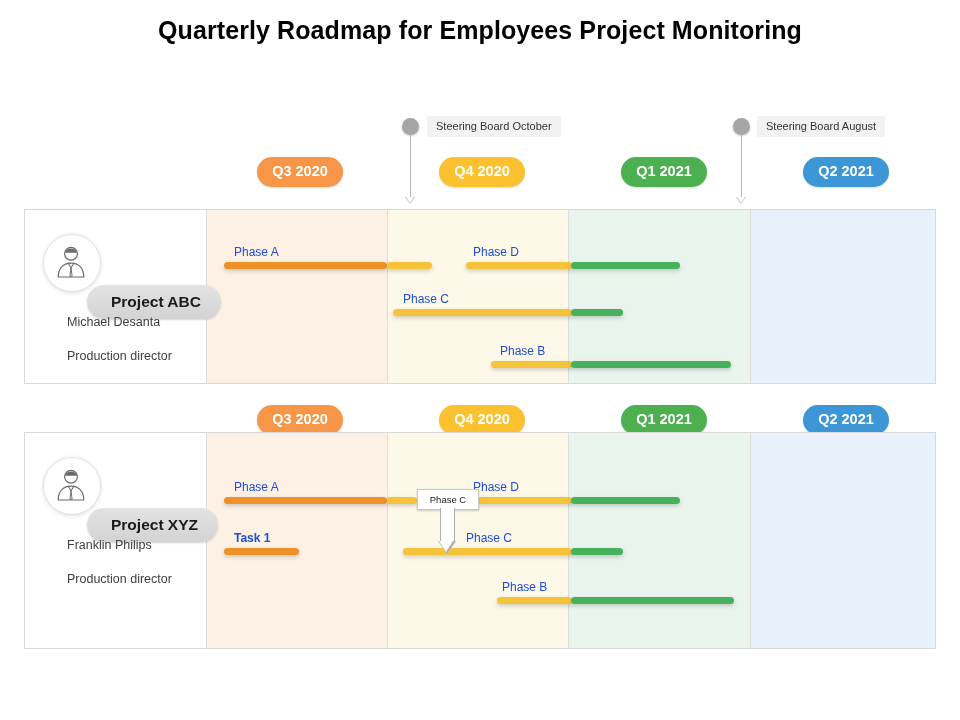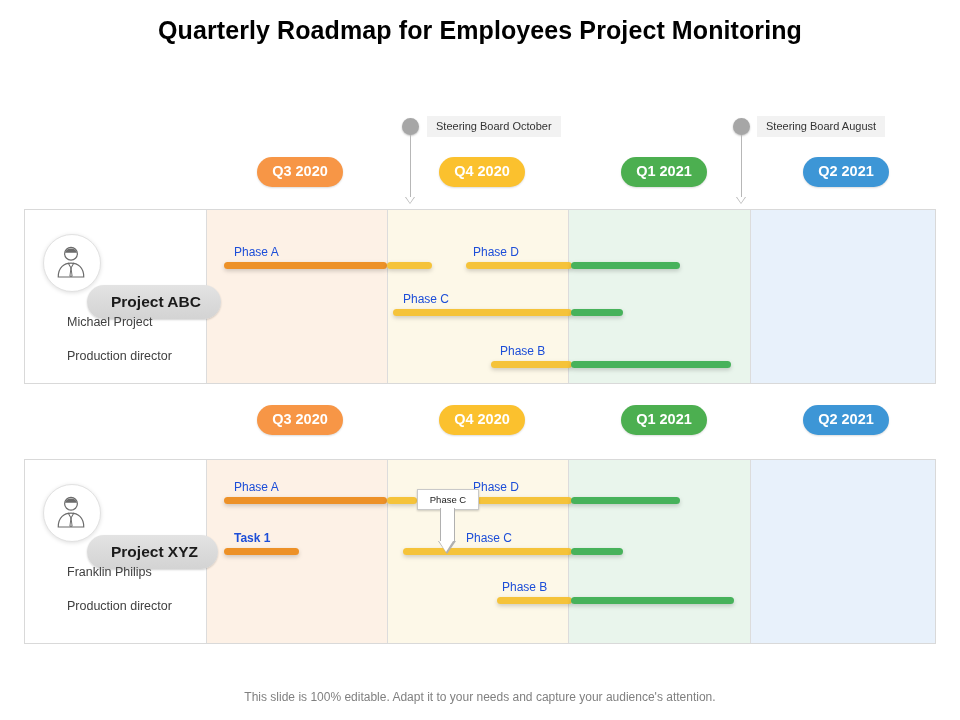--- a/index.html
+++ b/index.html
@@ -139,30 +139,30 @@
       <div class="avatar-circle"></div>
       <svg class="avatar-ico" viewBox="0 0 48 48">
         <circle cx="24" cy="13" r="8.5" fill="none" stroke="#6b6b6b" stroke-width="1.6"></circle>
         <path d="M24 6 a8.5 8.5 0 0 1 8 5.5 l-16 0 A8.5 8.5 0 0 1 24 6 z" fill="#6b6b6b"></path>
         <path d="M7 44 C7 31 15 25.5 24 25.5 C33 25.5 41 31 41 44 Z" fill="none" stroke="#6b6b6b" stroke-width="1.6"></path>
         <path d="M20 25 L24 32 L28 25" fill="none" stroke="#6b6b6b" stroke-width="1.4"></path>
         <path d="M24 32 L22.5 43 L25.5 43 Z" fill="none" stroke="#6b6b6b" stroke-width="1.3"></path>
       </svg>
       <div class="proj-badge">Project ABC</div>
     </div>
-    <div class="person-name" style="top:105px;">Michael Project</div>
+    <div class="person-name" style="top:105px;">Michael Desanta</div>
     <div class="person-role" style="top:139px;">Production director</div>
   </div>
 
   <div class="pill" id="p2q0" style="left: 257px; top: 405px; width: 86px; background: rgb(247, 150, 70);">Q3 2020</div>
   <div class="pill" id="p2q1" style="left: 439px; top: 405px; width: 86px; background: rgb(251, 193, 46);">Q4 2020</div>
   <div class="pill" id="p2q2" style="left: 621px; top: 405px; width: 86px; background: rgb(76, 175, 80);">Q1 2021</div>
   <div class="pill" id="p2q3" style="left: 803px; top: 405px; width: 86px; background: rgb(61, 150, 214);">Q2 2021</div>
 
-  <div class="card" style="top:459px;height:185px;">
+  <div class="card" style="top:432px;height:217px;">
     <div class="colband" id="xyzband0" style="left: 181px; width: 181px; background: rgb(253, 241, 230);"></div>
     <div class="colband" id="xyzband1" style="left: 362px; width: 181px; background: rgb(253, 248, 232);"></div>
     <div class="colband" id="xyzband2" style="left: 543px; width: 182px; background: rgb(233, 245, 236);"></div>
     <div class="colband" id="xyzband3" style="left: 725px; width: 185px; background: rgb(232, 241, 251);"></div>
     <div class="colsep" style="left:181px;"></div>
     <div class="colsep" style="left:362px;"></div>
     <div class="colsep" style="left:543px;"></div>
     <div class="colsep" style="left:725px;"></div>
 
     <div class="avatar-wrap" style="top:22px;width:180px;height:60px;">
@@ -206,14 +206,13 @@
       <div class="bar-lbl" style="left: 466px; top: 531px;">Phase C</div>
       <div class="bar bar-shadow" style="left: 497px; top: 597px; width: 75px; background: rgb(245, 195, 58);"></div>
       <div class="bar bar-shadow" style="left: 571px; top: 597px; width: 163px; background: rgb(71, 178, 91);"></div>
       <div class="bar-lbl" style="left: 502px; top: 580px;">Phase B</div>
     </div>
 
   <div class="callout" style="left:417px;top:489px;width:60px;height:19px;line-height:19px;">Phase C</div>
   <div class="callout-stem" style="left:440px;top:508px;width:13px;height:33px;"></div>
   <div class="callout-head" style="left:437.5px;top:541px;"></div>
 
-  <div class="footer">This slide is 100% editable. Adapt it to your needs and capture your audience's attention.</div>
 </div>
 
 </body></html>

